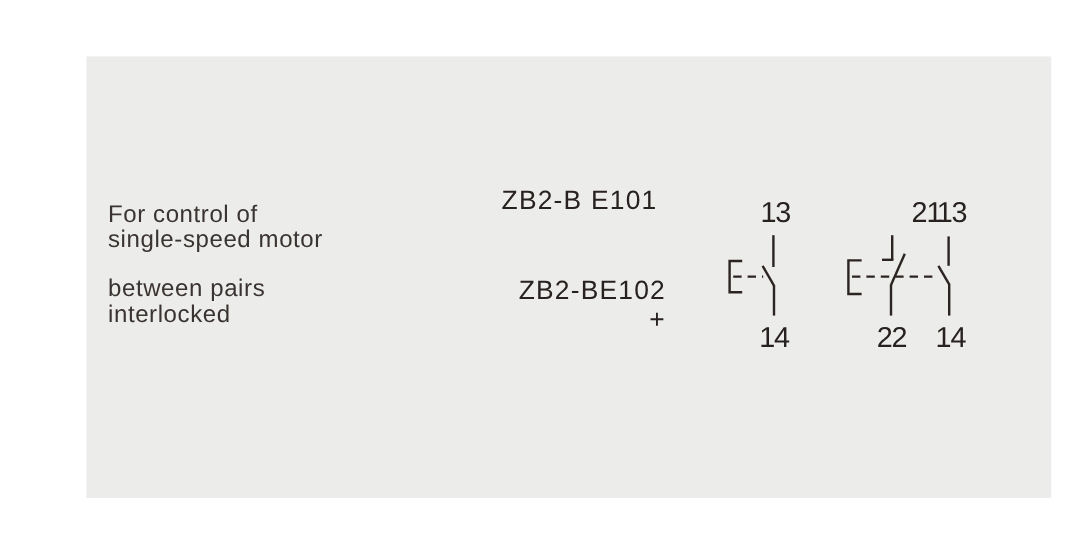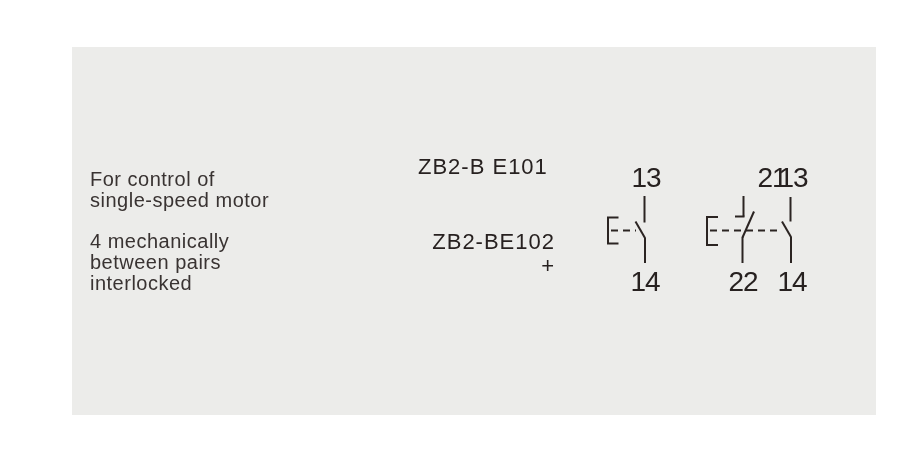--- a/index.html
+++ b/index.html
@@ -34,21 +34,21 @@
     line-height: 24px;
     letter-spacing: 1px;
     white-space: nowrap;
   }
   .model-single { left: 394px; top: 155px; }
   .model-combo { left: 391px; top: 230px; text-align: right; min-width: 140px; }
   .term {
     position: absolute;
     transform: translateX(-50%);
     color: var(--label, #211d1c);
-    font-size: 28px;
+    font-size: 24px;
     line-height: 34px;
     letter-spacing: -1px;
     white-space: nowrap;
   }
   svg.linework {
     position: absolute;
     left: 0; top: 0;
     width: 900px; height: 465px;
     pointer-events: none;
   }
@@ -63,21 +63,20 @@
 <body>
 
 <div class="page">
   <div class="card"></div>
 
   <div class="desc desc-1">
     <div>For control of</div>
     <div>single-speed motor</div>
   </div>
   <div class="desc desc-2">
-    <div>4 mechanically</div>
     <div>between pairs</div>
     <div>interlocked</div>
   </div>
 
   <div class="model model-single">ZB2-B E101</div>
   <div class="model model-combo">
     <div>ZB2-BE102</div>
     <div>+</div>
   </div>
 

